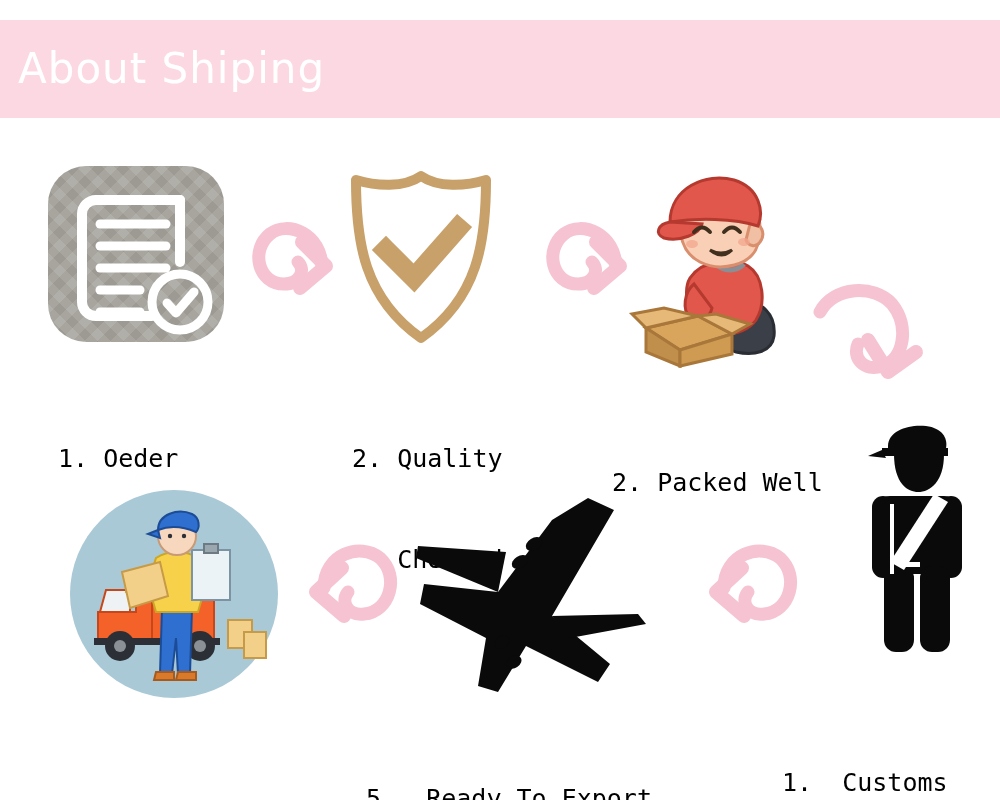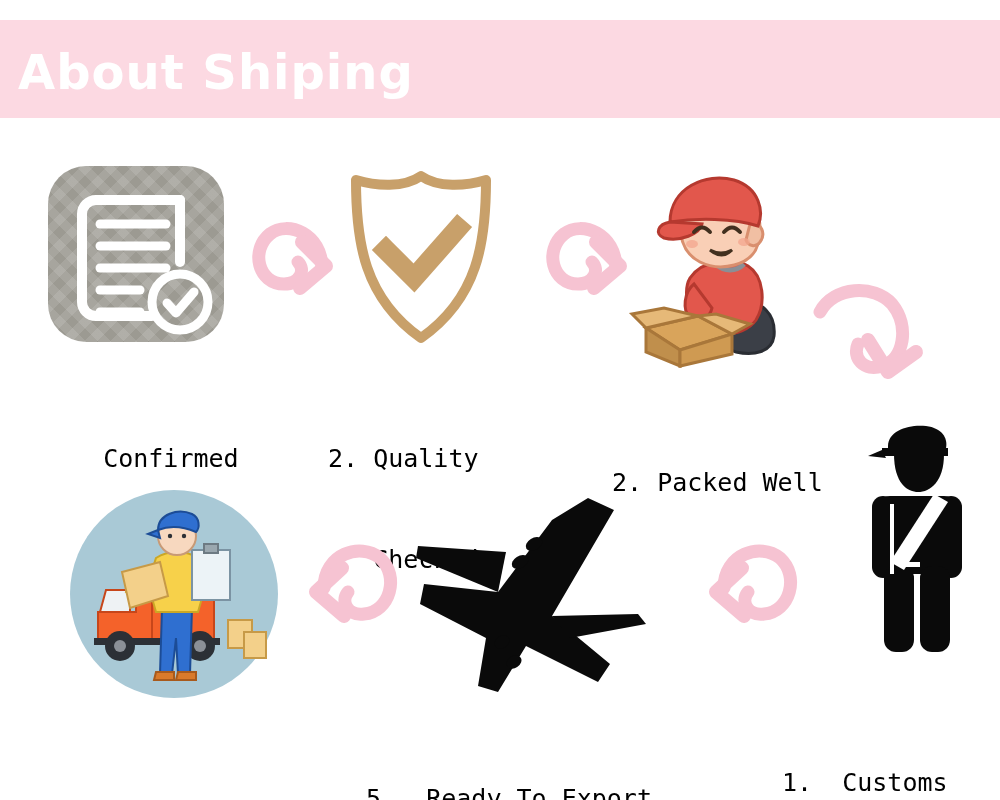--- a/index.html
+++ b/index.html
@@ -26,22 +26,22 @@
     top: 20px;
     width: 1000px;
     height: 98px;
     background: #fcd9e2;
   }
   .banner-title {
     position: absolute;
     left: 18px;
     top: 28px;
     font-family: "DejaVu Sans", sans-serif;
-    font-size: 48px;
-    font-weight: 700;
+    font-size: 42px;
+    font-weight: 400;
     letter-spacing: 1px;
     color: #ffffff;
     line-height: 1;
     white-space: nowrap;
   }
 
   
   .step-label {
     position: absolute;
     font-family: "DejaVu Sans Mono", monospace;
@@ -156,24 +156,25 @@
   </div>
 
   <div class="arrow" style="left:812px; top:282px; width:116px; height:106px;">
     <svg width="116" height="106" viewBox="0 0 116 106">
       <path d="M8 30 C22 4 62 2 80 22 C98 44 92 78 70 84 C52 90 40 76 46 62" fill="none" stroke="#f6c3d2" stroke-width="13" stroke-linecap="round"></path>
       <path d="M56 58 L76 90 L104 70" fill="none" stroke="#f6c3d2" stroke-width="14" stroke-linecap="round" stroke-linejoin="round"></path>
     </svg>
   </div>
 
   <div class="step-label" style="left:58px; top:374px;">
+    <div>1. Oeder</div>
     <div>   Confirmed</div>
   </div>
 
-  <div class="step-label" style="left:328px; top:374px;text-align:center;">
+  <div class="step-label" style="left:352px; top:374px;text-align:center;">
     <div>2. Quality</div>
     <div>   Checked</div>
   </div>
 
   <div class="step-label" style="left:612px; top:398px;">
     <div>2. Packed Well</div>
   </div>
 
   <div class="icon-box" style="left:68px; top:488px; width:212px; height:212px;">
     <svg width="212" height="212" viewBox="0 0 212 212">

